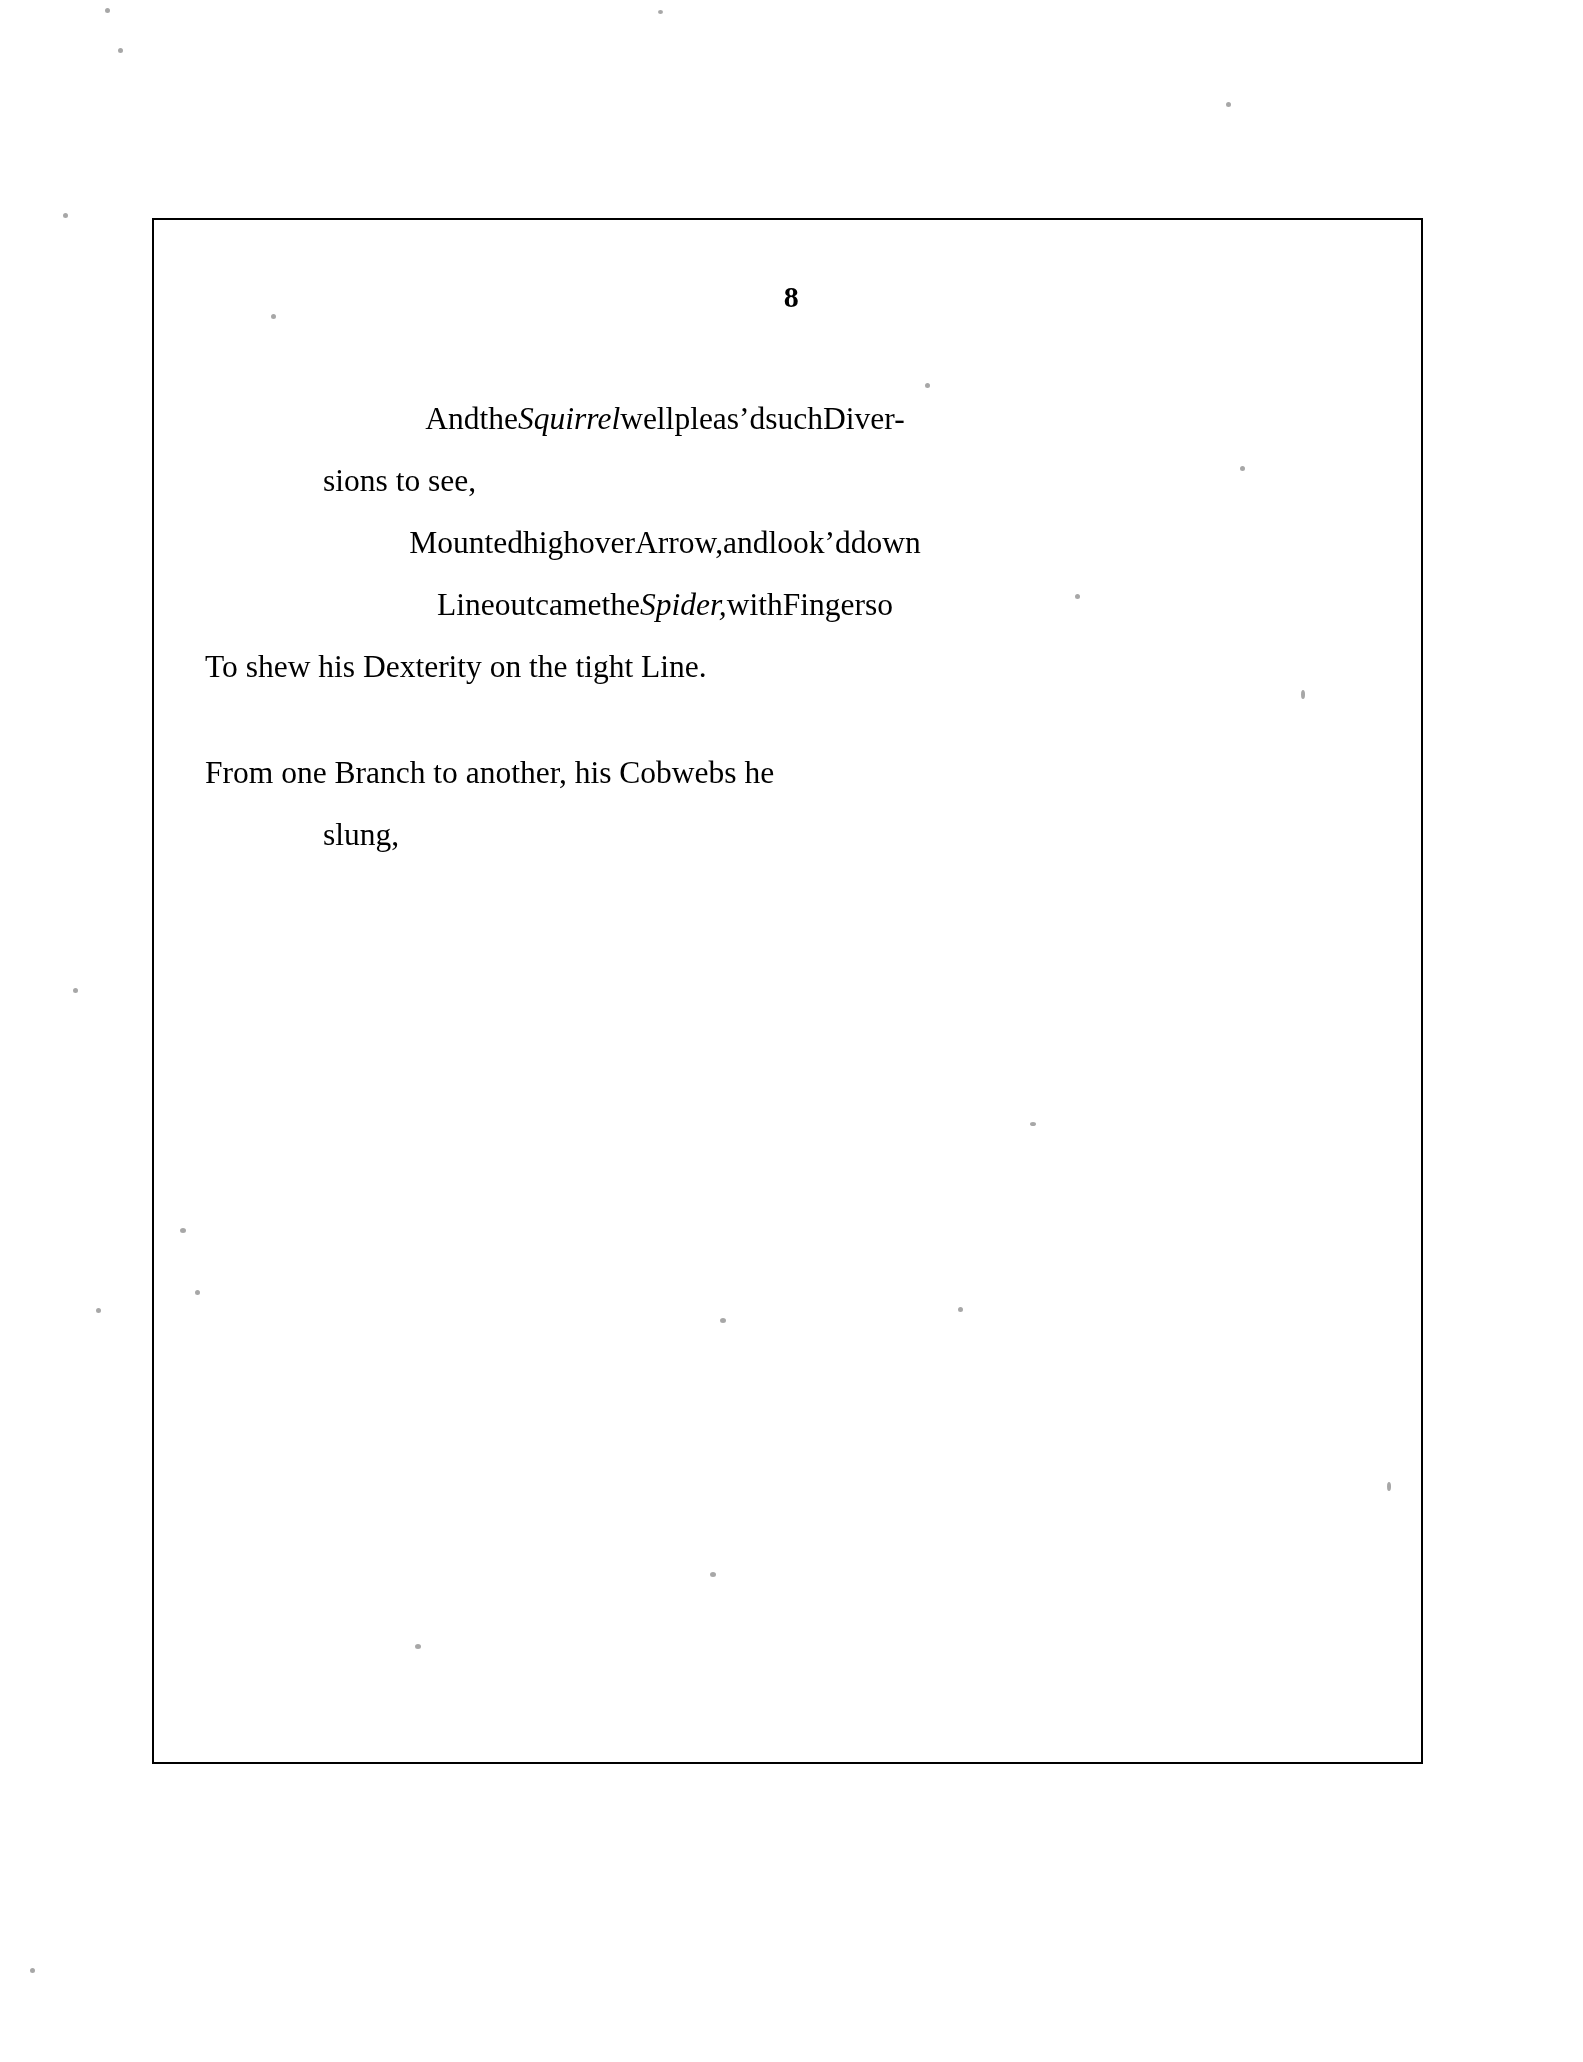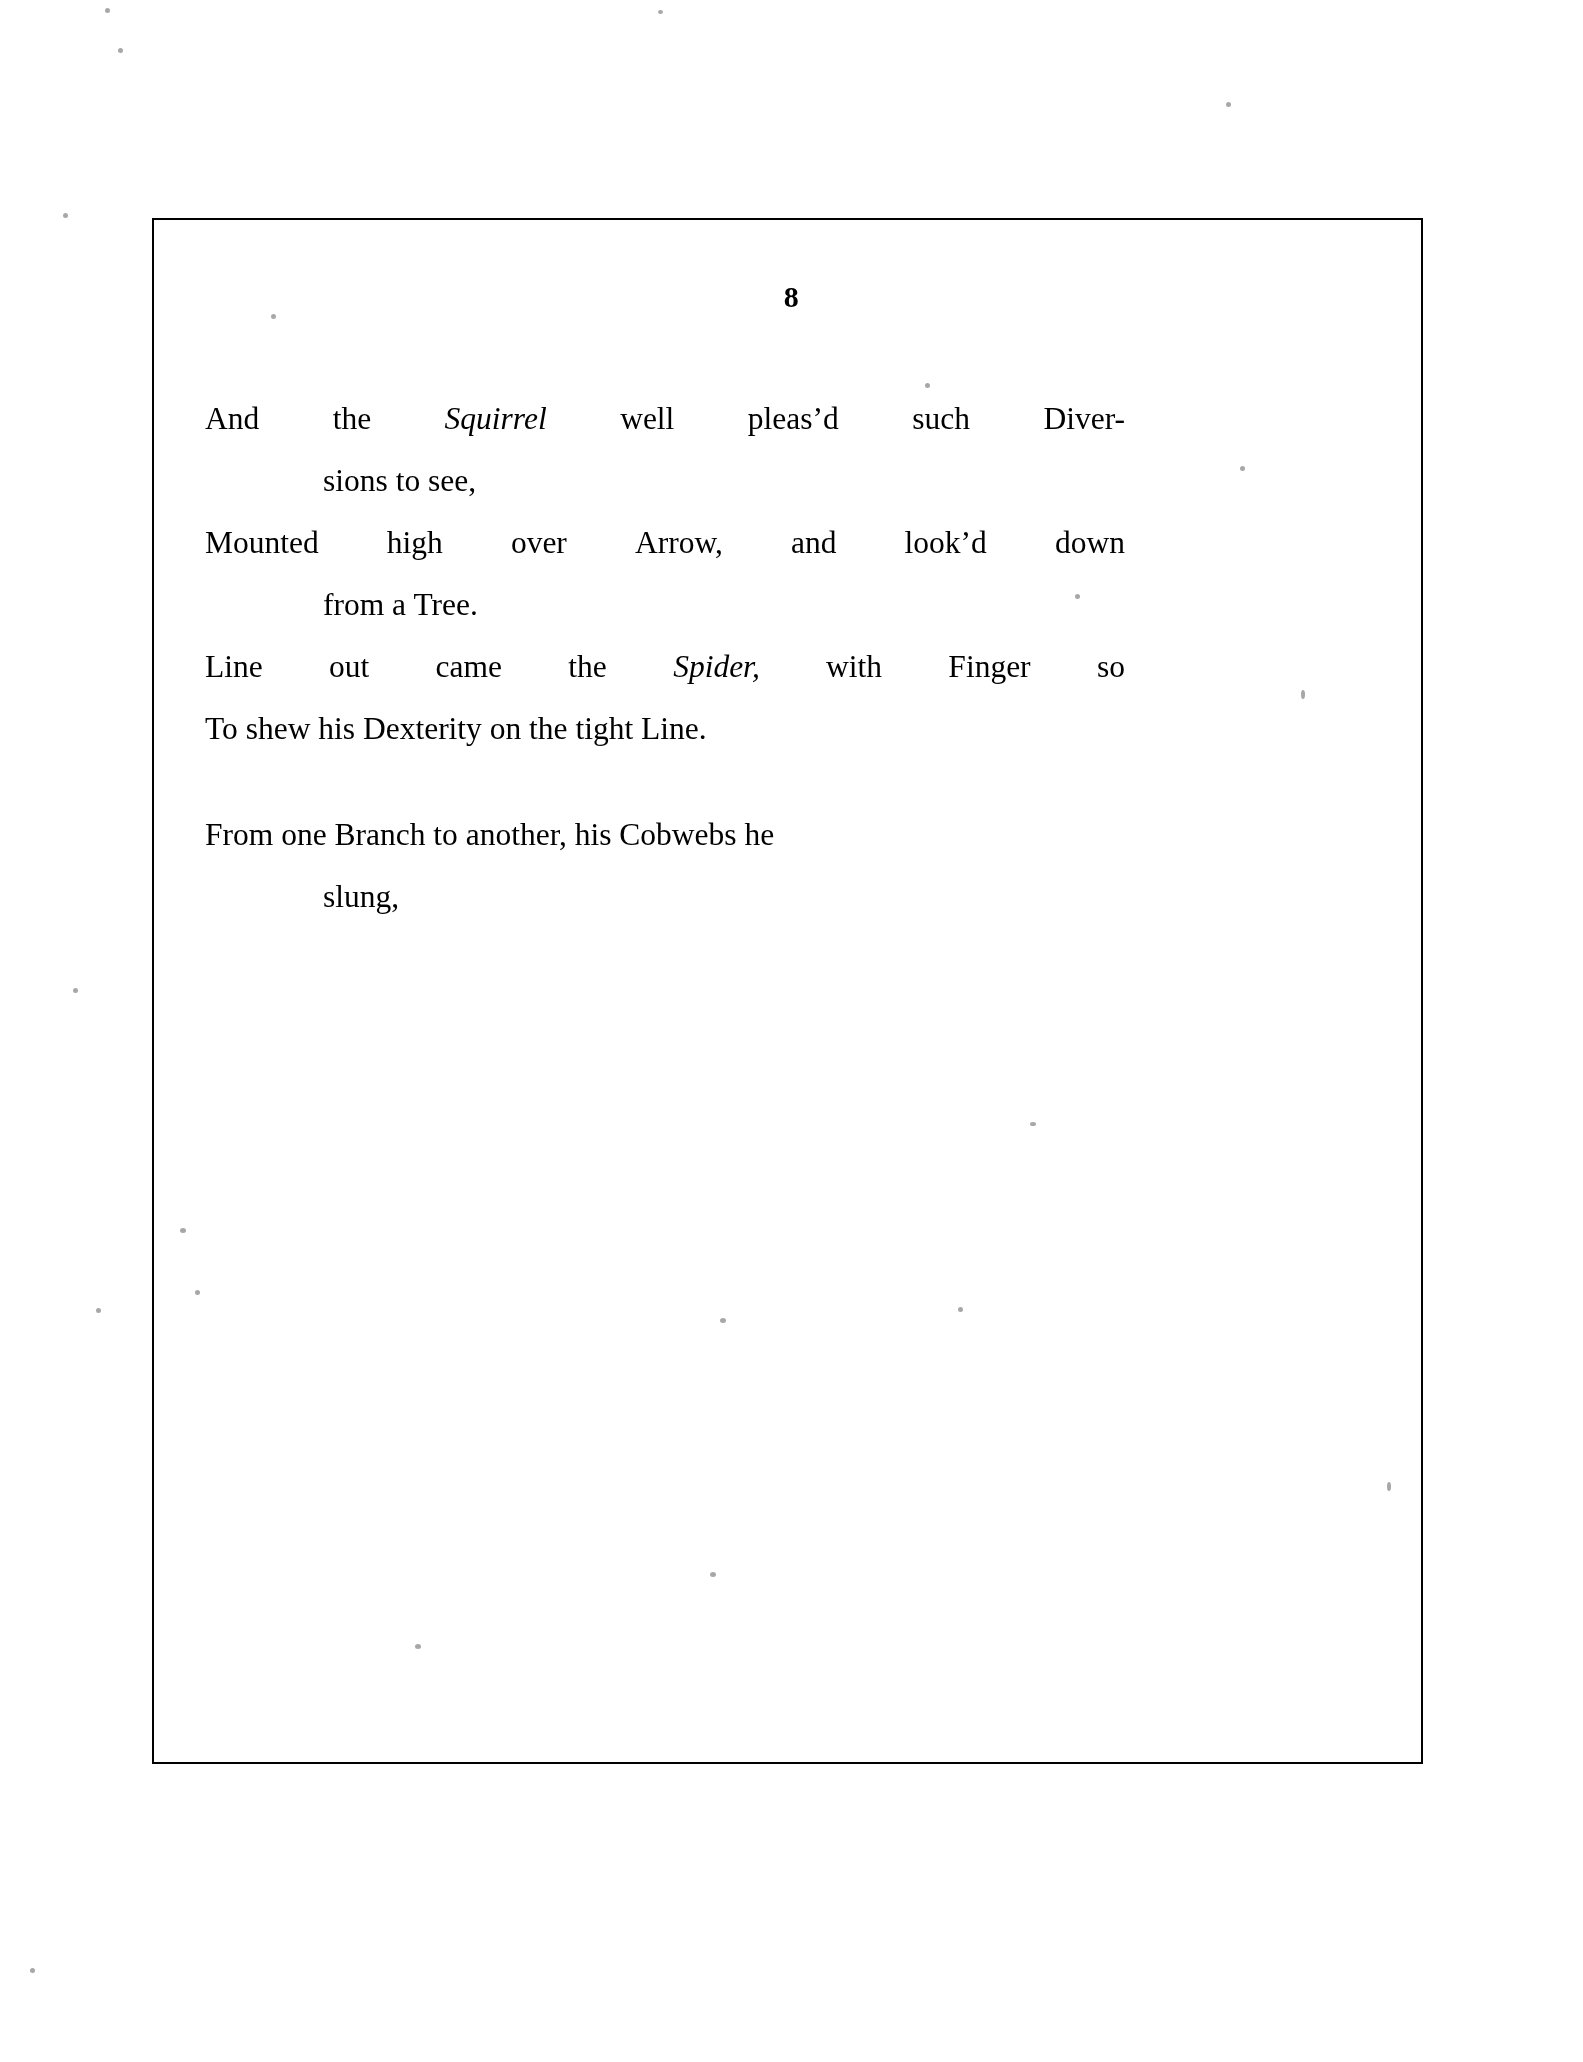--- a/index.html
+++ b/index.html
@@ -62,21 +62,21 @@
   }
 
   .line {
     font-size: 31.5px;
     line-height: 62px;
     white-space: nowrap;
   }
   
   .line.justify {
     display: flex;
-    justify-content: space-between;
+    justify-content: center;
     white-space: normal;
   }
   .line.justify > span {
     display: inline-block;
   }
   .line.indent {
     padding-left: 118px;
   }
 
   .it {
@@ -104,21 +104,20 @@
       <div class="line indent"><span>sions to see,</span></div>
       <div class="line justify">
         <span>Mounted</span>
         <span>high</span>
         <span>over</span>
         <span>Arrow,</span>
         <span>and</span>
         <span>look’d</span>
         <span>down</span>
       </div>
-      <div class="line indent"><span>from a Tree.</span></div>
       <div class="line justify">
         <span>Line</span>
         <span>out</span>
         <span>came</span>
         <span>the</span>
         <span class="it">Spider,</span>
         <span>with</span>
         <span>Finger</span>
         <span>so</span>
       </div>

